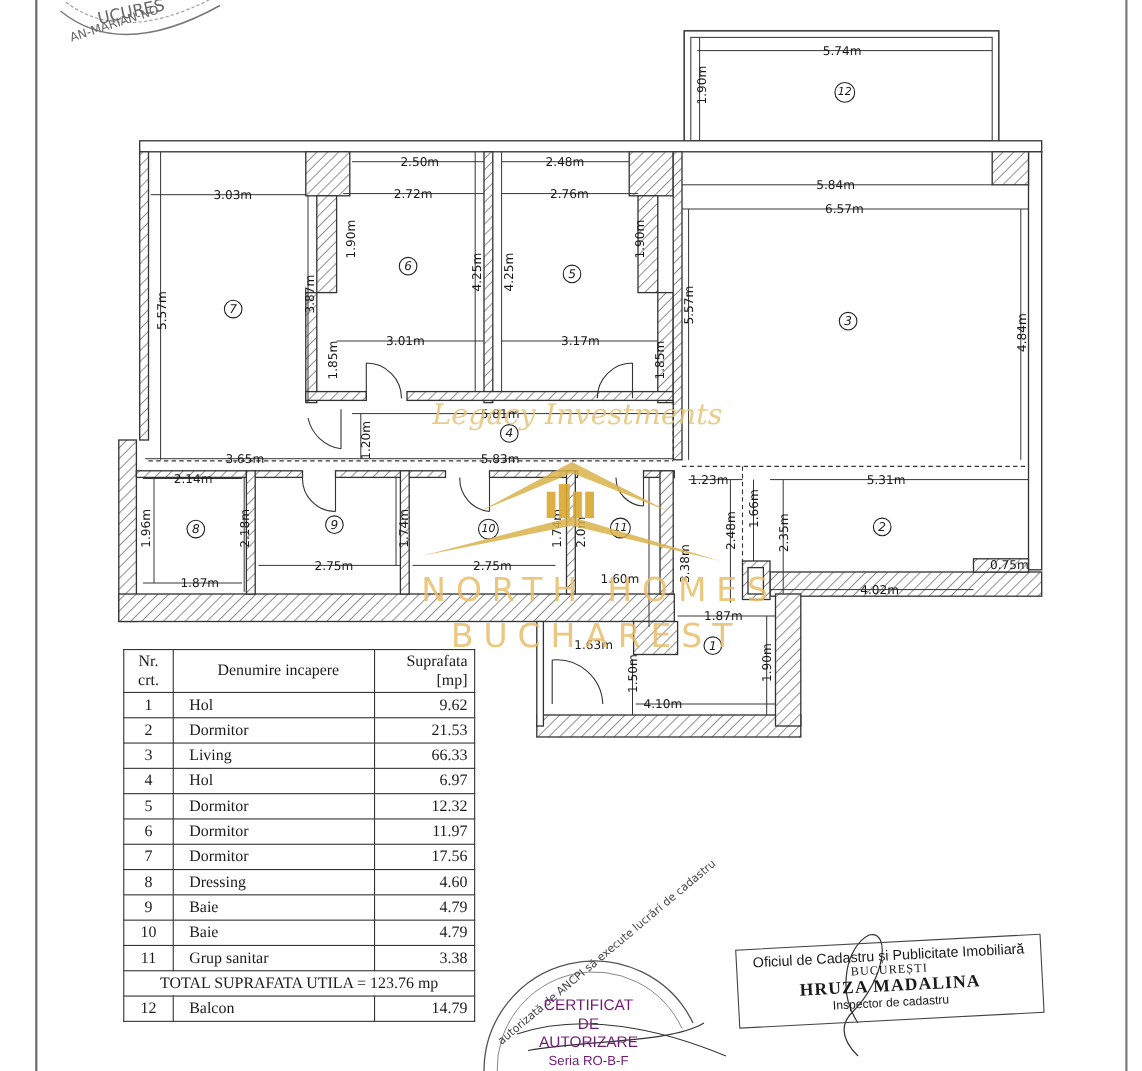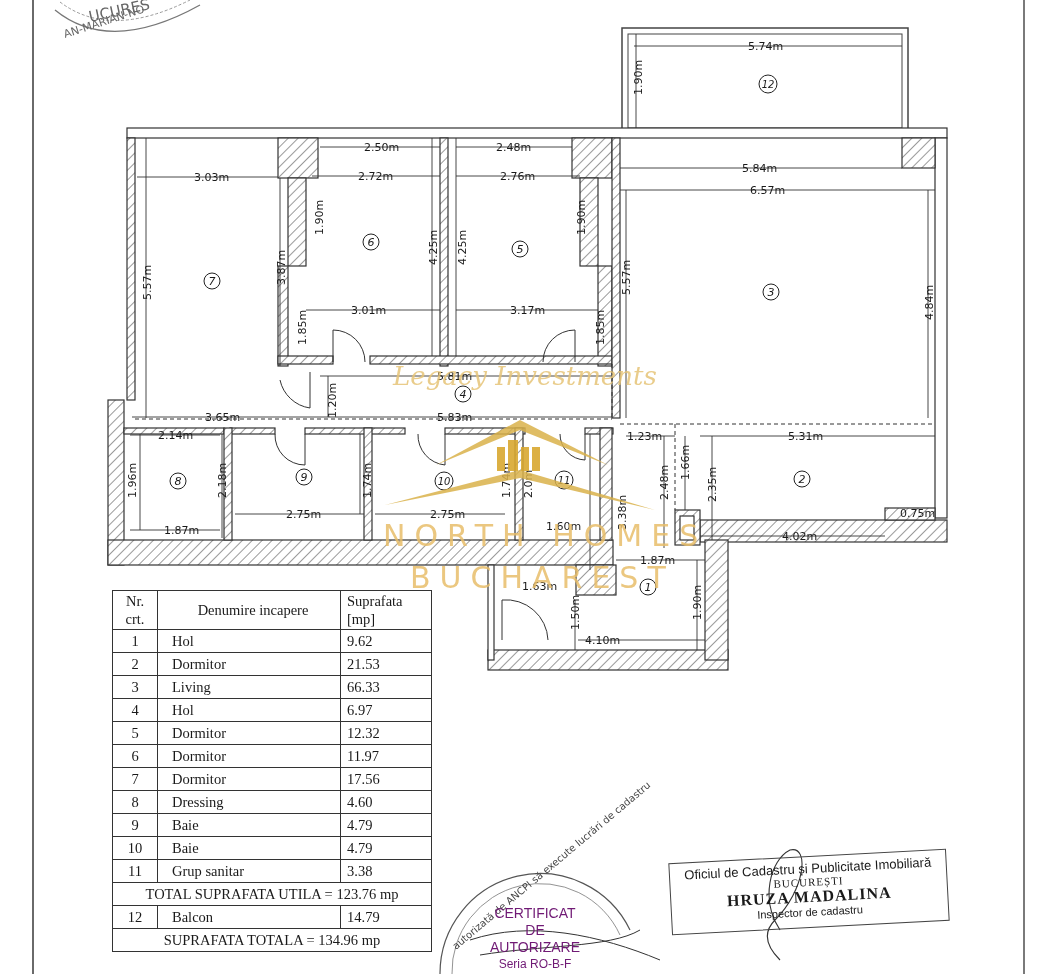--- a/index.html
+++ b/index.html
@@ -10,21 +10,21 @@
   .dim{font-family:"DejaVu Sans",sans-serif;font-size:11px;fill:#1a1a1a;}
   .rn{font-family:"DejaVu Sans",sans-serif;font-size:11px;font-style:italic;fill:#1a1a1a;text-anchor:middle;dominant-baseline:central;}
   .wm1{font-family:"DejaVu Serif",serif;font-style:italic;font-size:26px;fill:#e6c477;opacity:.85;}
   .wm2{font-family:"DejaVu Sans",sans-serif;font-size:30px;letter-spacing:9px;fill:#e8be6a;opacity:.85;}
   
   .rooms{position:absolute;left:112px;top:590px;border-collapse:collapse;font-size:14.5px;border-radius:19px;}
   .rooms td,.rooms th{border:1.4px solid #333;padding:0 6px;height:22px;font-weight:normal;}
   .rooms th{height:38px;line-height:18px;text-align:center;}
   .rooms .c1{width:32px;text-align:center;}
   .rooms .c2{width:162px;text-align:left;padding-left:14px;}
-  .rooms .c3{width:78px;text-align:left;}
+  .rooms .c3{width:78px;text-align:right;}
   .rooms .tot{text-align:center;}
   .stamp-box{position:absolute;left:670px;top:856px;width:276px;height:70px;border:1.3px solid #444;transform:rotate(-3deg);font-family:"Liberation Sans",sans-serif;text-align:center;}
   .stamp-box .l1{font-size:13px;margin-top:4px;}
   .stamp-box .l2{font-size:11px;letter-spacing:1px;font-family:"Liberation Serif",serif;}
   .stamp-box .l3{font-size:16px;font-weight:bold;letter-spacing:1px;font-family:"Liberation Serif",serif;}
   .stamp-box .l4{font-size:11px;}
   .cert-text{position:absolute;left:470px;top:905px;width:130px;text-align:center;font-family:"Liberation Sans",sans-serif;font-size:14px;line-height:17px;color:#701a75;}
 </style>
 </head>
 <body>
@@ -324,23 +324,20 @@
         <td class="c3">3.38</td>
       </tr>
   <tr>
         <td colspan="3" class="tot">TOTAL SUPRAFATA UTILA = 123.76 mp</td>
       </tr>
   <tr>
         <td class="c1">12</td>
         <td class="c2">Balcon</td>
         <td class="c3">14.79</td>
       </tr>
-  <tr>
-        <td colspan="3" class="tot">SUPRAFATA TOTALA = 134.96 mp</td>
-      </tr>
 </tbody>
   </table>
 
 <div class="cert-text">
   <div>CERTIFICAT</div>
   <div>DE</div>
   <div>AUTORIZARE</div>
   <div style="font-size:12px">Seria RO-B-F</div>
 </div>
 

